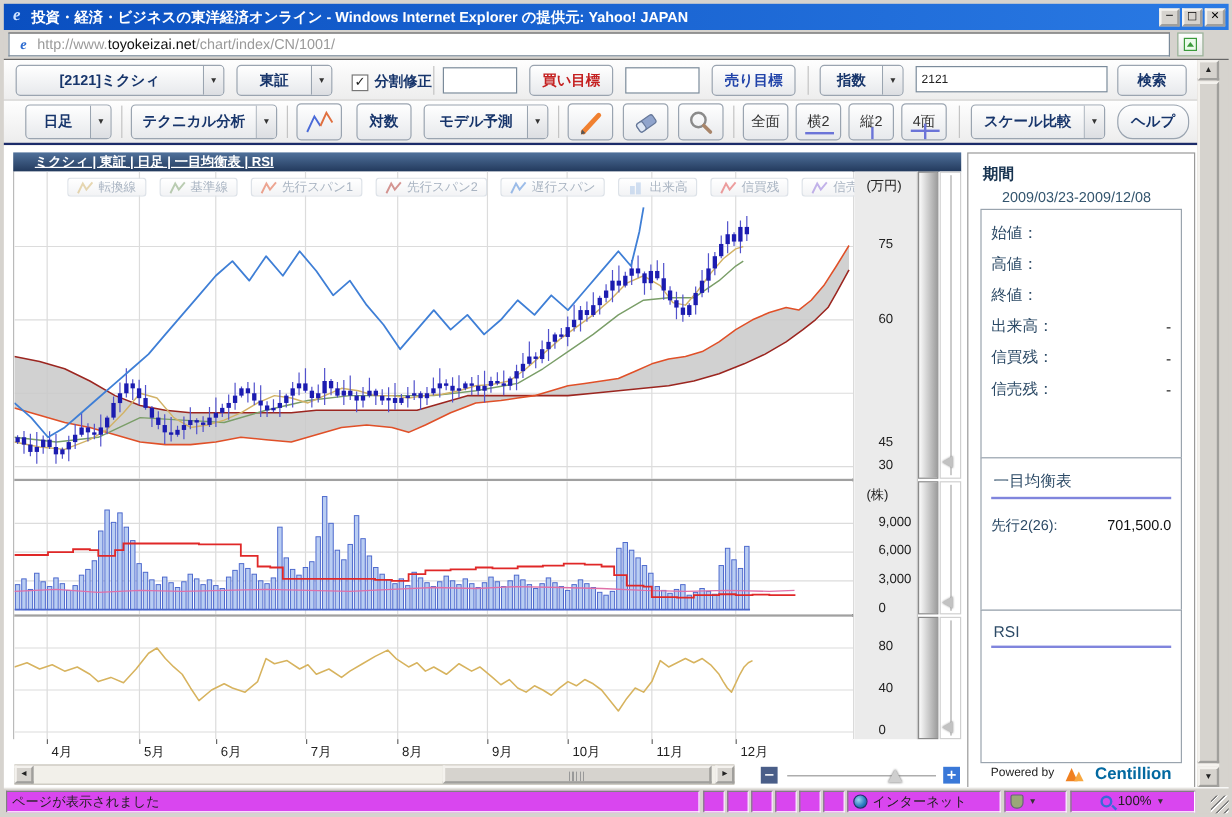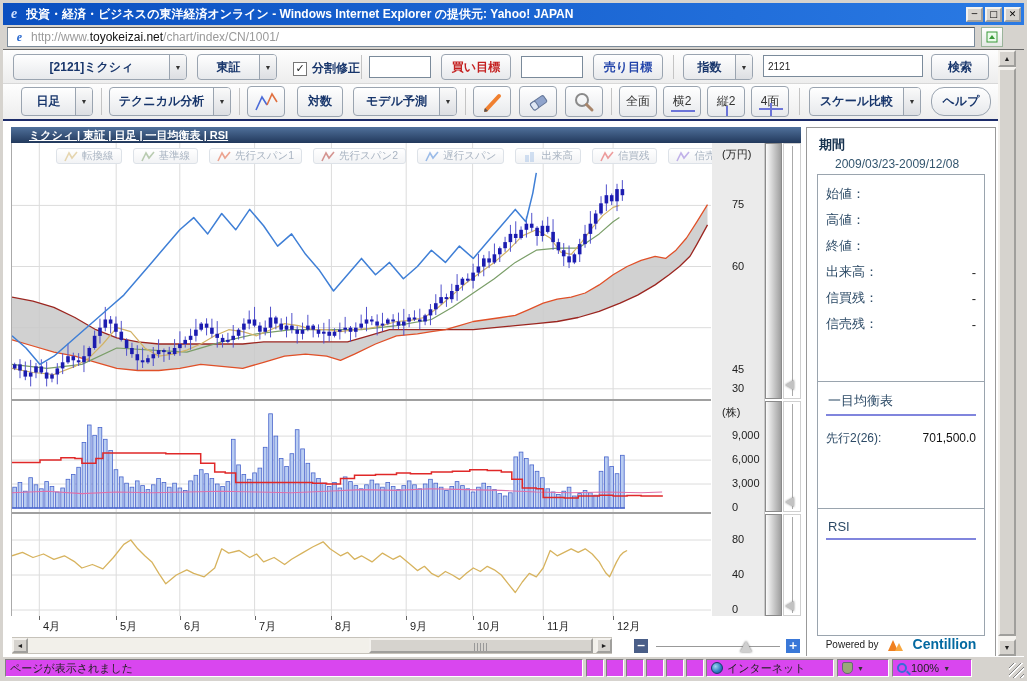--- a/index.html
+++ b/index.html
@@ -819,20 +819,20 @@
         <div class="pane" style="left: 683px; width: 18px;"></div>
       </div>
     <div class="pane" style="left:703px;width:128px;">
       <span class="globe"></span>
       <span>インターネット</span>
     </div>
     <div class="pane" style="left:834px;width:52px;">
       <span class="shield"></span>
       <span class="caret">▼</span>
     </div>
-    <div class="pane" style="left:889px;width:80px;">
+    <div class="pane" style="left:889px;width:104px;justify-content:center;">
       <span class="mag"></span>
       <span>100%</span>
       <span class="caret">▼</span>
     </div>
     <div class="grip"></div>
   </div>
 </div>
 
 </body></html>

